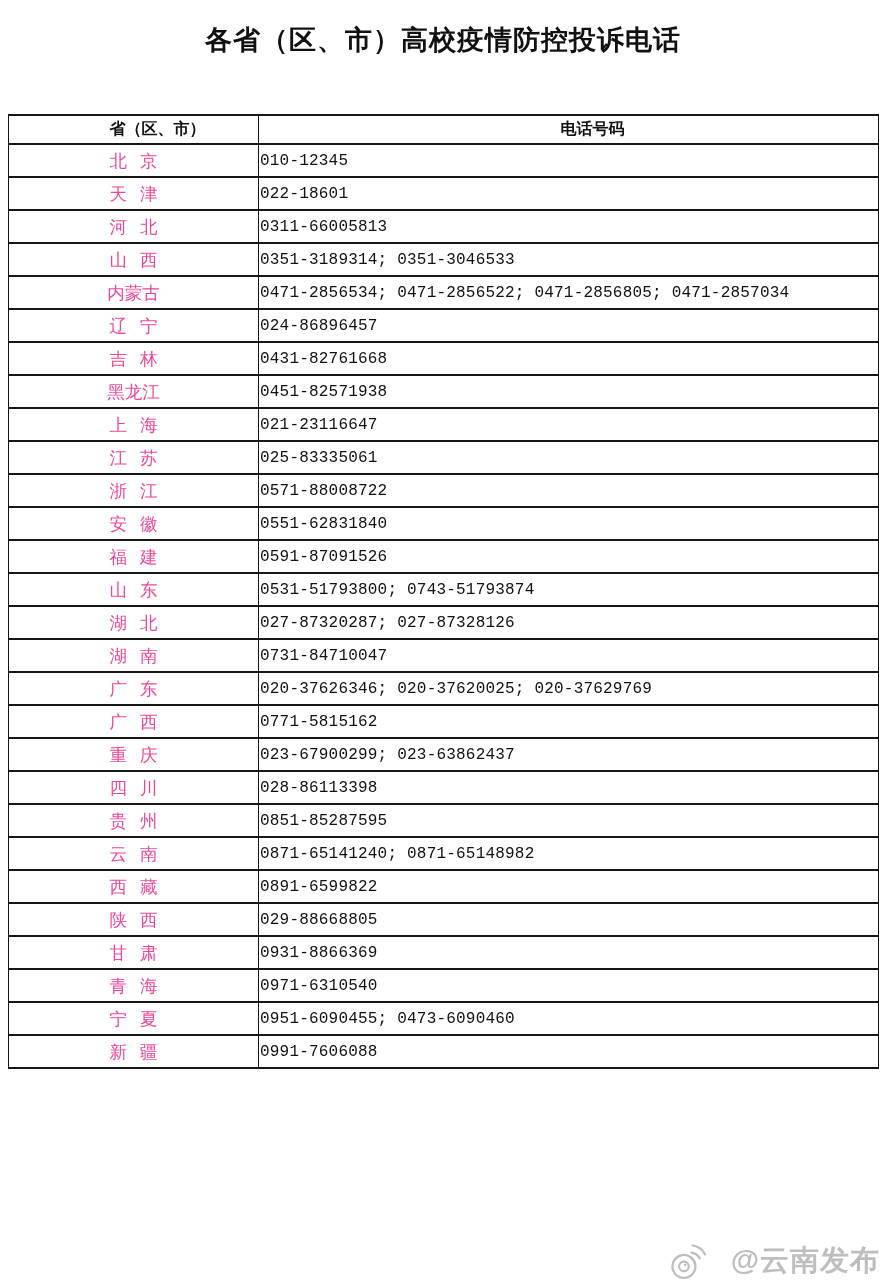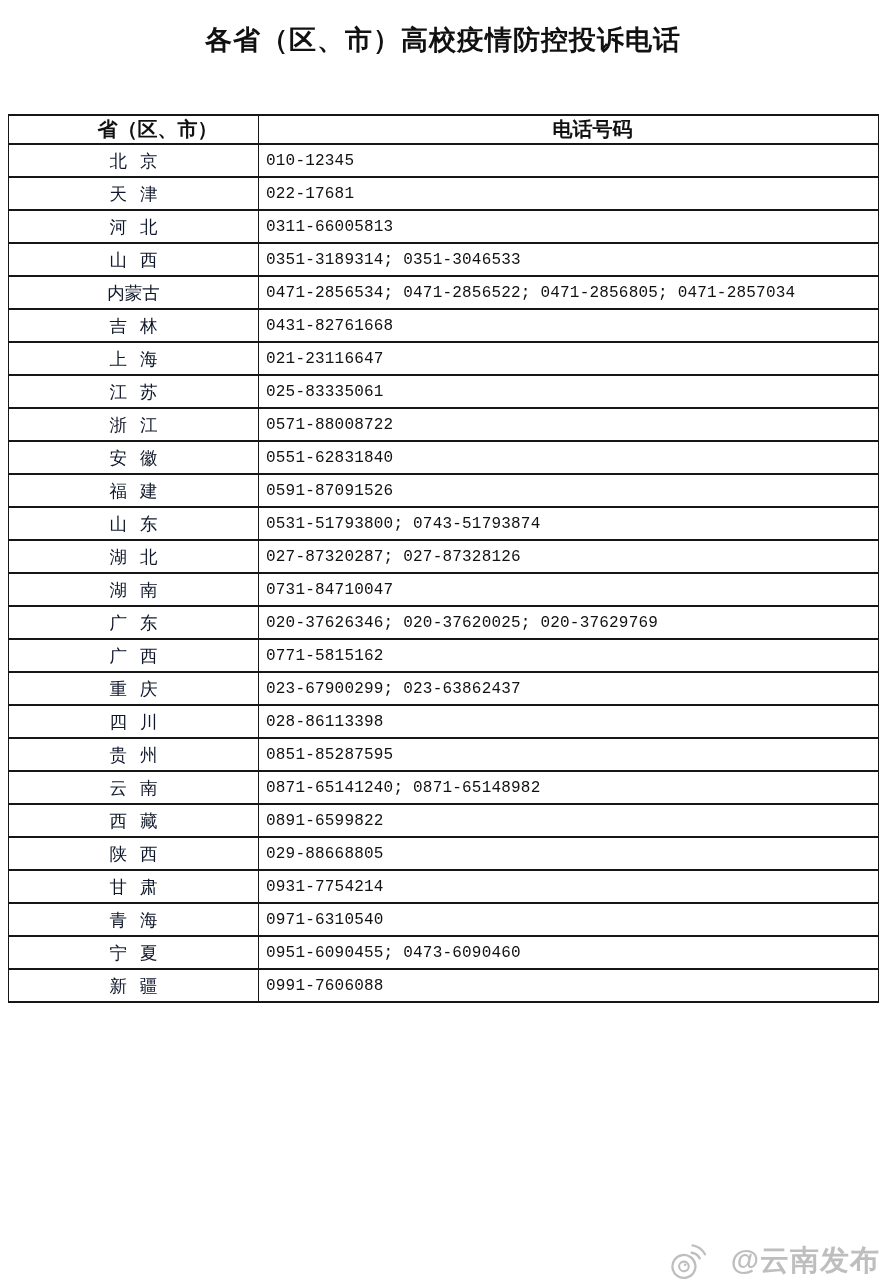--- a/index.html
+++ b/index.html
@@ -34,34 +34,34 @@
     border-bottom: 2.5px solid #161616;
     border-left: 1.5px solid #161616;
     border-right: 1.5px solid #161616;
     vertical-align: middle;
   }
   table.phone-table col.col-province { width: 250px; }
   table.phone-table col.col-phone { width: 620px; }
   th.header-cell {
     height: 29px;
     text-align: center;
-    font-size: 20px;
+    font-size: 16px;
     font-weight: bold;
     color: #111111;
     padding-left: 48px;
   }
   td.province-cell {
     height: 33px;
     text-align: center;
     font-size: 17.5px;
-    color: #0f172a;
+    color: #ec4899;
     word-spacing: 8px;
   }
   td.phone-cell {
-    padding-left: 7px;
+    padding-left: 1px;
     font-family: "Liberation Mono", monospace;
     font-size: 16px;
     letter-spacing: 0.2px;
     color: #111111;
     white-space: nowrap;
   }
   .watermark {
     position: absolute;
     right: 6px;
     bottom: 0px;
@@ -99,39 +99,47 @@
       <th class="header-cell">电话号码</th>
     </tr>
   </thead>
   <tbody id="table-body">
       <tr>
         <td class="province-cell">北 京</td>
         <td class="phone-cell">010-12345</td>
       </tr>
       <tr>
         <td class="province-cell">天 津</td>
-        <td class="phone-cell">022-17681</td>
+        <td class="phone-cell">022-18601</td>
       </tr>
       <tr>
         <td class="province-cell">河 北</td>
         <td class="phone-cell">0311-66005813</td>
       </tr>
       <tr>
         <td class="province-cell">山 西</td>
         <td class="phone-cell">0351-3189314; 0351-3046533</td>
       </tr>
       <tr>
         <td class="province-cell">内蒙古</td>
         <td class="phone-cell">0471-2856534; 0471-2856522; 0471-2856805; 0471-2857034</td>
       </tr>
       <tr>
+        <td class="province-cell">辽 宁</td>
+        <td class="phone-cell">024-86896457</td>
+      </tr>
+      <tr>
         <td class="province-cell">吉 林</td>
         <td class="phone-cell">0431-82761668</td>
       </tr>
       <tr>
+        <td class="province-cell">黑龙江</td>
+        <td class="phone-cell">0451-82571938</td>
+      </tr>
+      <tr>
         <td class="province-cell">上 海</td>
         <td class="phone-cell">021-23116647</td>
       </tr>
       <tr>
         <td class="province-cell">江 苏</td>
         <td class="phone-cell">025-83335061</td>
       </tr>
       <tr>
         <td class="province-cell">浙 江</td>
         <td class="phone-cell">0571-88008722</td>
@@ -183,21 +191,21 @@
       <tr>
         <td class="province-cell">西 藏</td>
         <td class="phone-cell">0891-6599822</td>
       </tr>
       <tr>
         <td class="province-cell">陕 西</td>
         <td class="phone-cell">029-88668805</td>
       </tr>
       <tr>
         <td class="province-cell">甘 肃</td>
-        <td class="phone-cell">0931-7754214</td>
+        <td class="phone-cell">0931-8866369</td>
       </tr>
       <tr>
         <td class="province-cell">青 海</td>
         <td class="phone-cell">0971-6310540</td>
       </tr>
       <tr>
         <td class="province-cell">宁 夏</td>
         <td class="phone-cell">0951-6090455; 0473-6090460</td>
       </tr>
       <tr>

